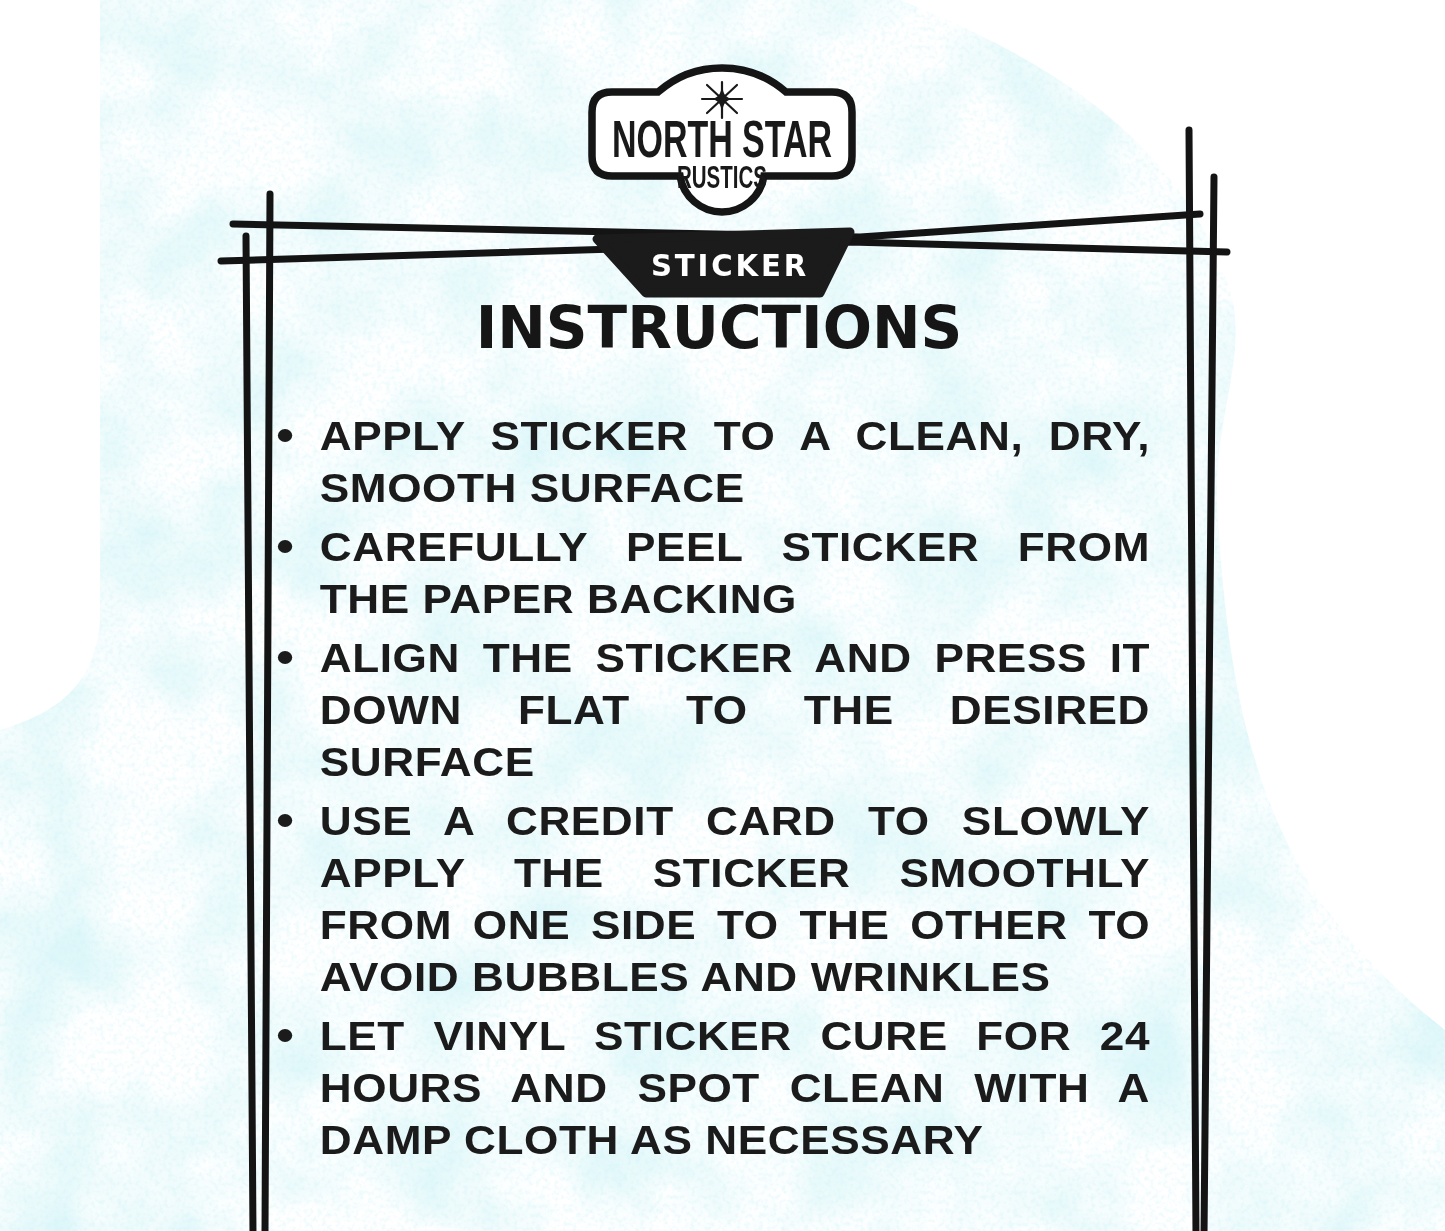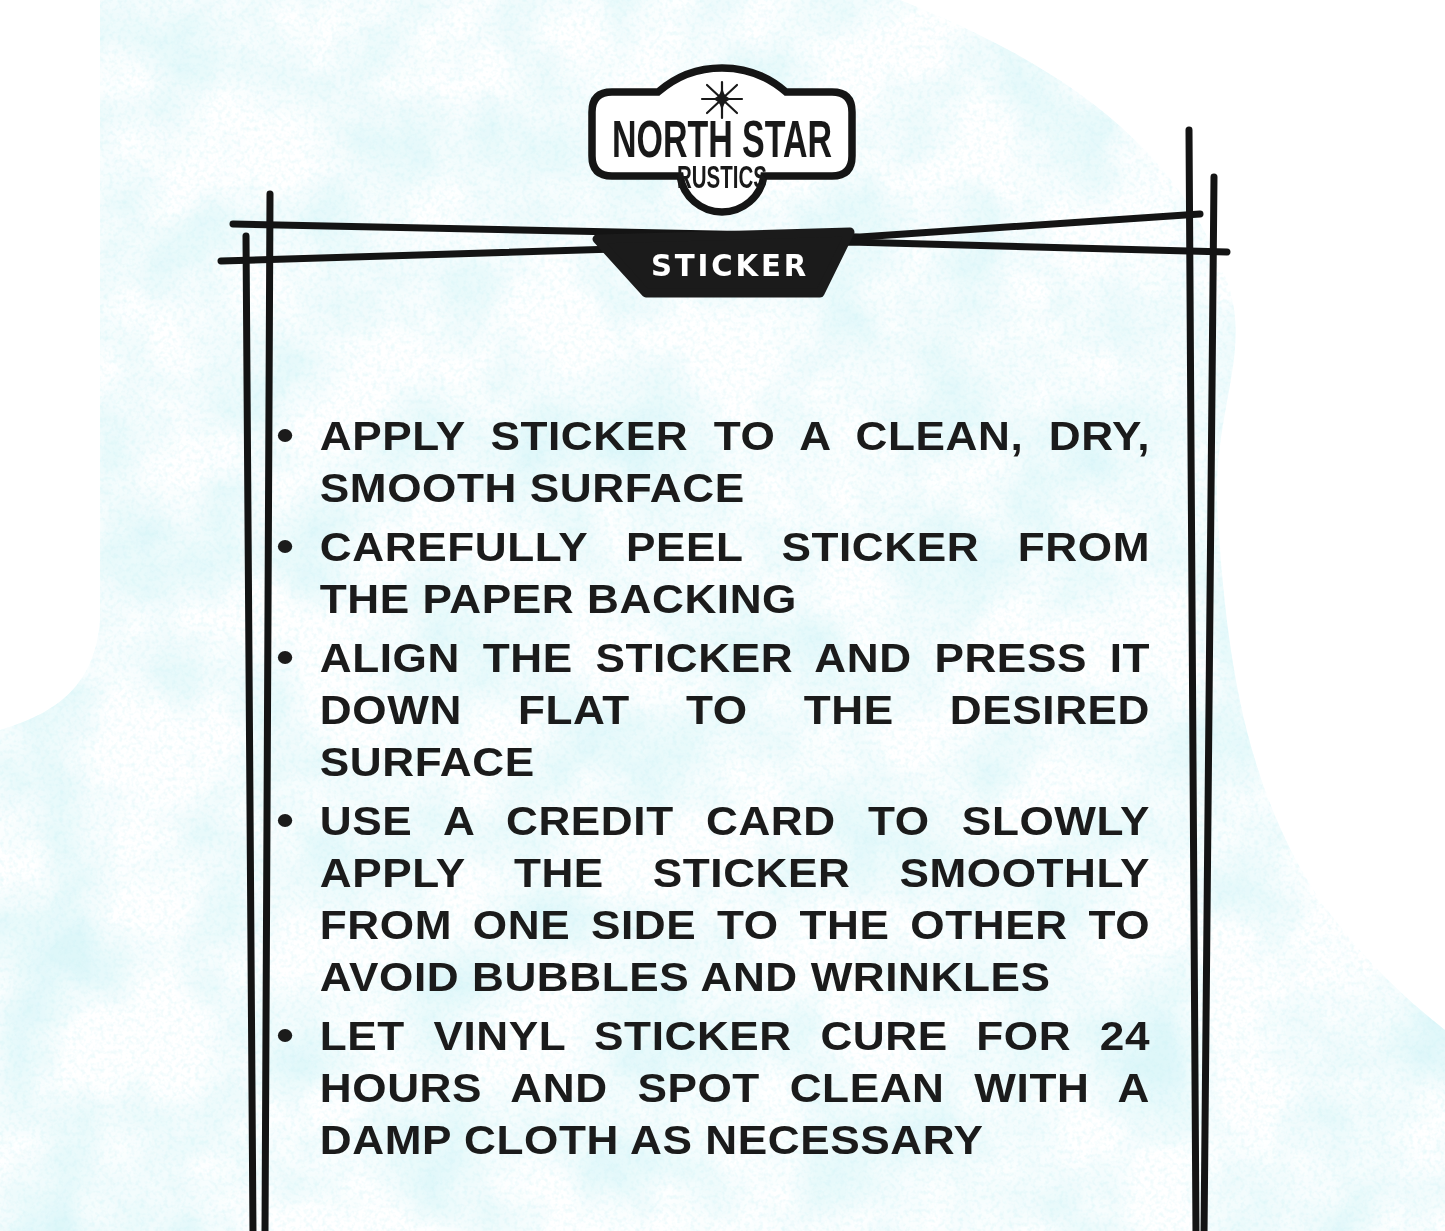--- a/index.html
+++ b/index.html
@@ -84,20 +84,21 @@
         <line x1="722" y1="82" x2="722" y2="118"></line>
         <line x1="702" y1="99" x2="742" y2="99"></line>
         <path fill="#191919" stroke="none" d="M 722 86 C 723.5 95 726 97.5 732 99 C 726 100.5 723.5 103 722 112
              C 720.5 103 718 100.5 712 99 C 718 97.5 720.5 95 722 86 Z"></path>
       </g>
       <text class="sv-cond" x="722" y="157" font-size="51" fill="#191919" text-anchor="middle" textLength="220" lengthAdjust="spacingAndGlyphs">NORTH STAR</text>
       <text class="sv-cond" x="722" y="188" font-size="32" fill="#191919" text-anchor="middle" textLength="90" lengthAdjust="spacingAndGlyphs">RUSTICS</text>
     </g>
   </svg>
 
+  <div class="page-title">INSTRUCTIONS</div>
 
   <ul class="ilist">
     <li>
       <span class="dot"></span>
       <span>APPLY STICKER TO A CLEAN, DRY, SMOOTH SURFACE</span>
     </li>
     <li>
       <span class="dot"></span>
       <span>CAREFULLY PEEL STICKER FROM THE PAPER BACKING</span>
     </li>

